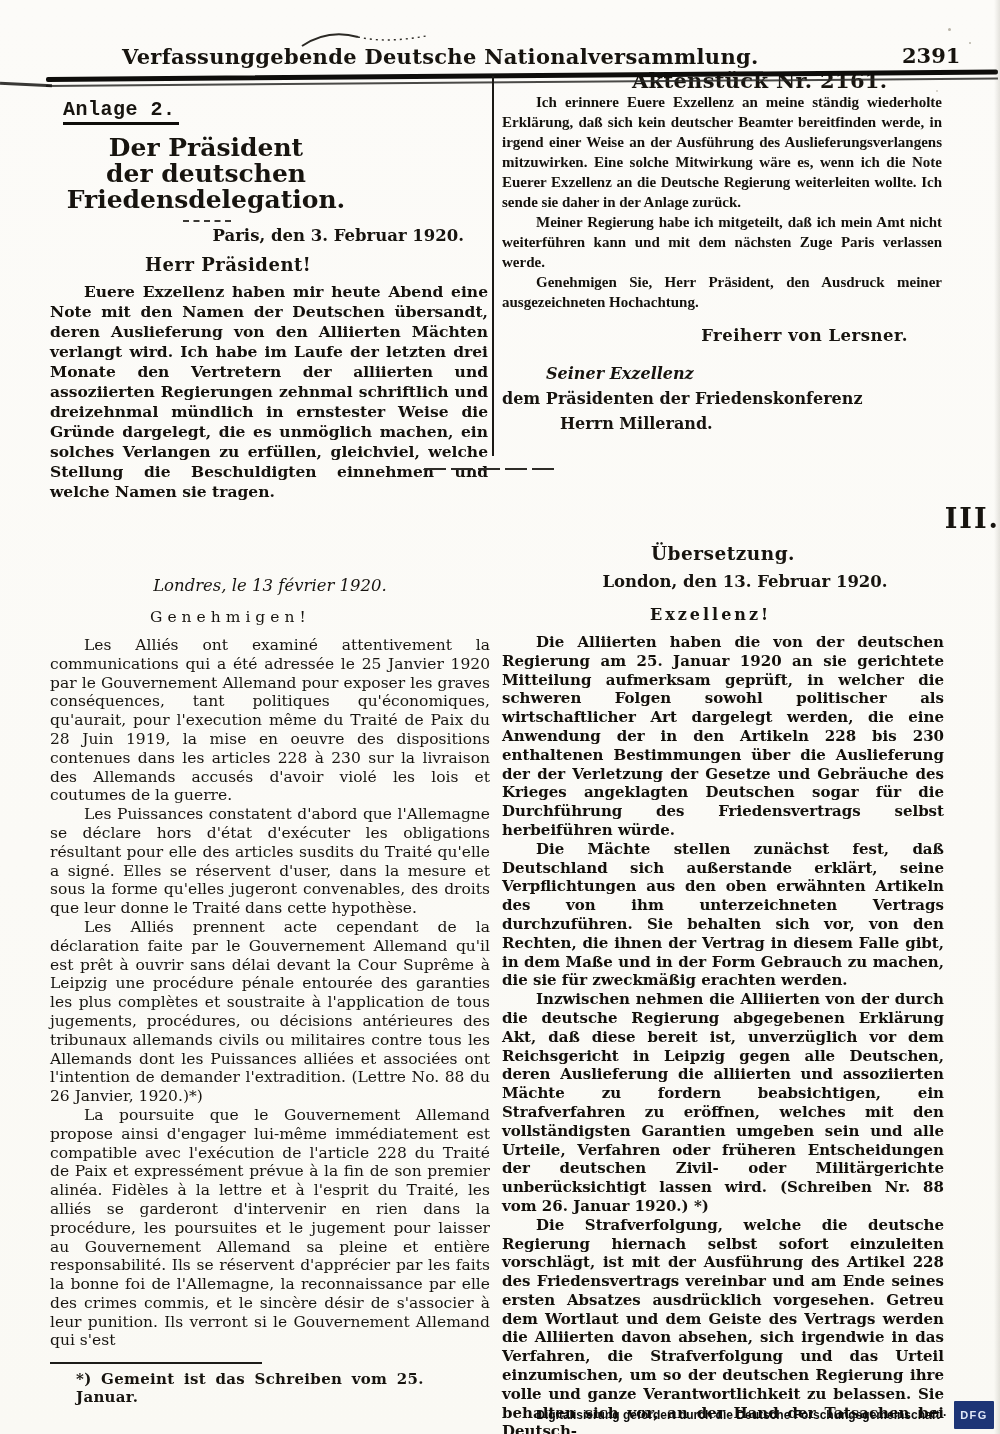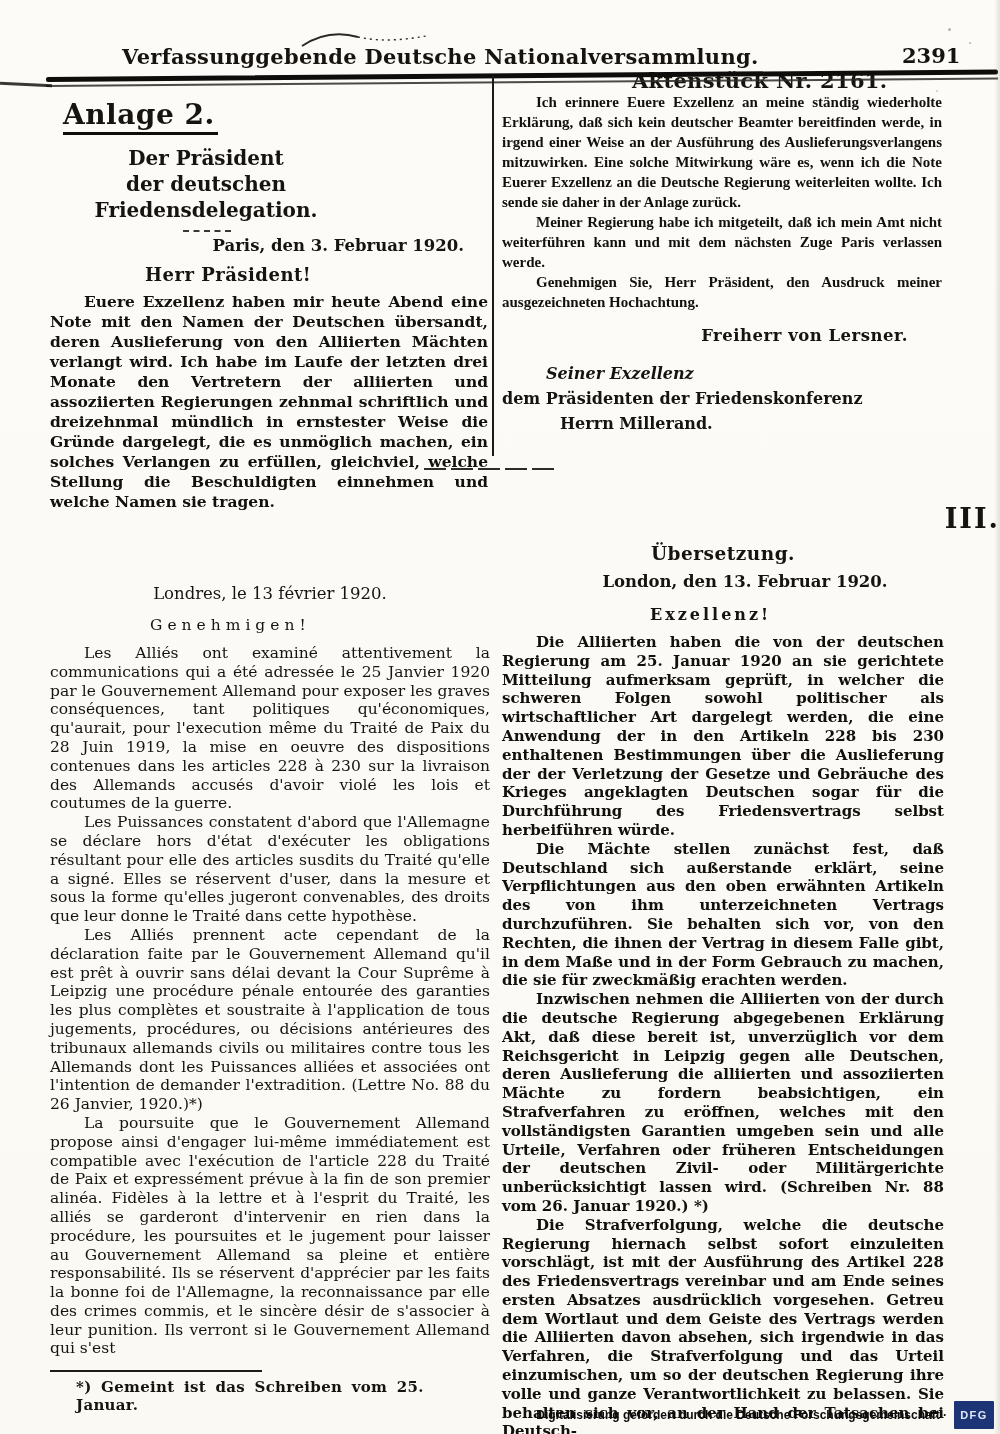--- a/index.html
+++ b/index.html
@@ -16,22 +16,22 @@
   .hdr-issue{position:absolute;left:632px;top:51px;font-size:21px;letter-spacing:.3px;margin-top:17px;}
   .hdr-page{position:absolute;left:902px;top:43px;width:70px;font-size:21px;font-family:"DejaVu Serif",serif;font-weight:700;}
   .rule-thick{position:absolute;left:46px;top:77px;width:952px;height:5px;background:#0e0d0b;border-radius:2px;transform:rotate(-0.45deg);transform-origin:left center;}
   .rule-thin{position:absolute;left:46px;top:85px;width:952px;height:2px;background:#2a2a28;opacity:.85;transform:rotate(-0.45deg);transform-origin:left center;}
   .rule-tail{position:absolute;left:0;top:83px;width:52px;height:3px;background:#161513;transform:rotate(2.5deg);opacity:.85;}
   .squiggle{position:absolute;left:300px;top:30px;}
   .col-divider{position:absolute;left:492px;top:76px;width:2px;height:380px;background:#1b1915;}
 
   
   .letter-left{position:absolute;left:50px;top:98px;width:438px;}
-  .anlage{display:inline-block;margin-left:13px;font-size:28px;border-bottom:3px solid #0f0d0a;padding:0 3px 1px 0;letter-spacing:.5px;}
-  .sender{margin-top:10px;width:312px;text-align:center;font-size:20px;line-height:26px;}
+  .anlage{display:inline-block;margin-left:13px;font-size:20px;border-bottom:3px solid #0f0d0a;padding:0 3px 1px 0;letter-spacing:.5px;font-family:Liberation Mono, monospace;}
+  .sender{margin-top:10px;width:312px;text-align:center;font-size:25px;line-height:26px;}
   .dash{width:48px;height:0;border-top:2px dashed #3a3834;margin:7px 0 0 133px;}
   .dateline-r{margin-top:4px;width:438px;text-align:right;padding-right:24px;box-sizing:border-box;font-size:16.5px;}
   .salutation1{margin:9px 0 7px 95px;font-size:18px;letter-spacing:.5px;}
   .body{font-size:15.5px;line-height:20px;text-align:justify;text-indent:34px;margin:0;color:#14110c;}
 
   
   .letter-right{position:absolute;left:502px;top:92px;width:440px;}
   .letter-right .body{font-size:15px;line-height:20px;font-family:Liberation Serif, serif;}
   .signature{margin:14px 34px 0 0;text-align:right;font-size:16.5px;letter-spacing:.5px;}
   .addr{margin-top:16px;font-size:16px;line-height:25px;}
@@ -40,21 +40,21 @@
 
   
   .mid-rule{position:absolute;left:424px;top:468px;width:132px;height:2px;
     background:repeating-linear-gradient(90deg,#2e2c28 0 22px,rgba(0,0,0,0) 22px 27px);}
   .sec-num{position:absolute;left:0;top:503px;width:1000px;text-align:right;font-size:27px;letter-spacing:2px;font-family:"DejaVu Serif",serif;font-weight:700;}
 
   
   .fr-col{position:absolute;left:50px;top:572px;width:440px;}
   .de-col{position:absolute;left:502px;top:543px;width:442px;}
   .dateline-c{ text-align:center;font-size:16.5px;}
-  .fr-col .dateline-c{margin-top:12px;}
+  .fr-col .dateline-c{margin-top:4px;font-style:italic;}
   .salutation2{margin:13px 0 10px 100px;font-size:15.5px;letter-spacing:5px;}
   .uebersetzung{text-align:center;font-size:18.5px;letter-spacing:.5px;}
   .de-col .dateline-c{margin:8px 0 14px 0;padding-left:44px;}
   .salutation3{margin:10px 0 9px 148px;font-size:16px;letter-spacing:3px;}
   .body2{font-size:15.5px;line-height:18.8px;text-align:justify;text-indent:34px;margin:0;color:#17140f;}
   .body2de{font-size:15px;line-height:18.8px;text-align:justify;text-indent:34px;margin:0;color:#13100b;}
 
   
   .footnote-rule{width:212px;height:2px;background:#1d1c19;margin-top:12px;}
   .footnote{margin:6px 0 0 26px;font-size:15px;word-spacing:4px;letter-spacing:.3px;}

